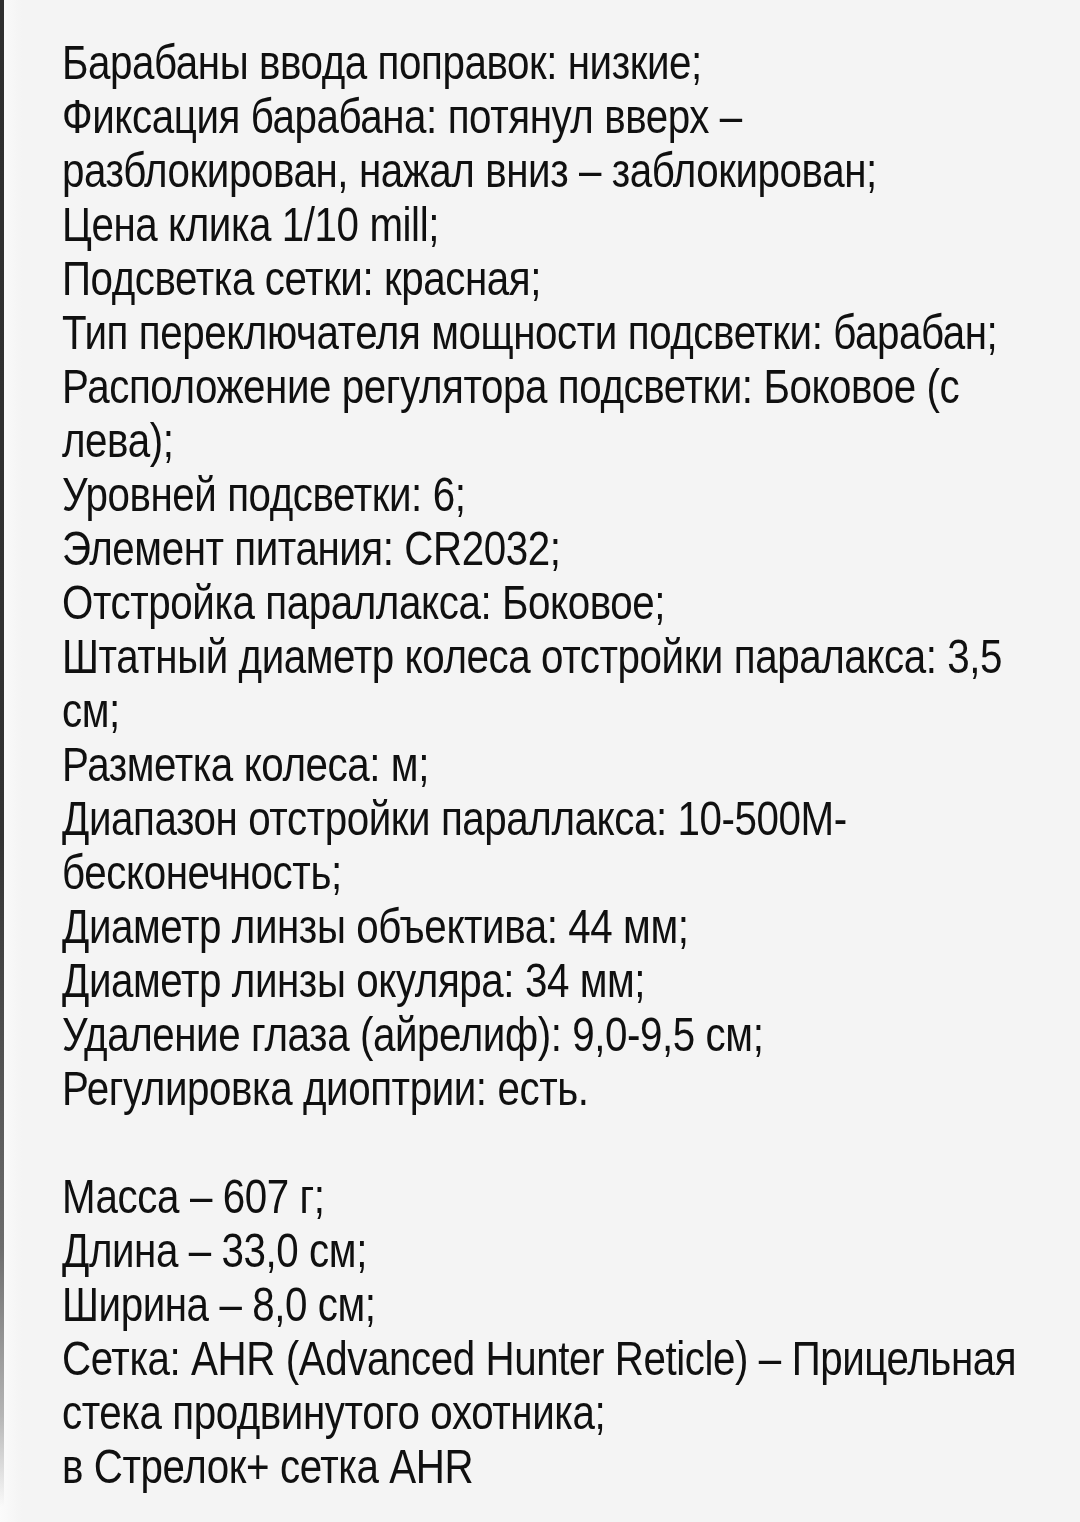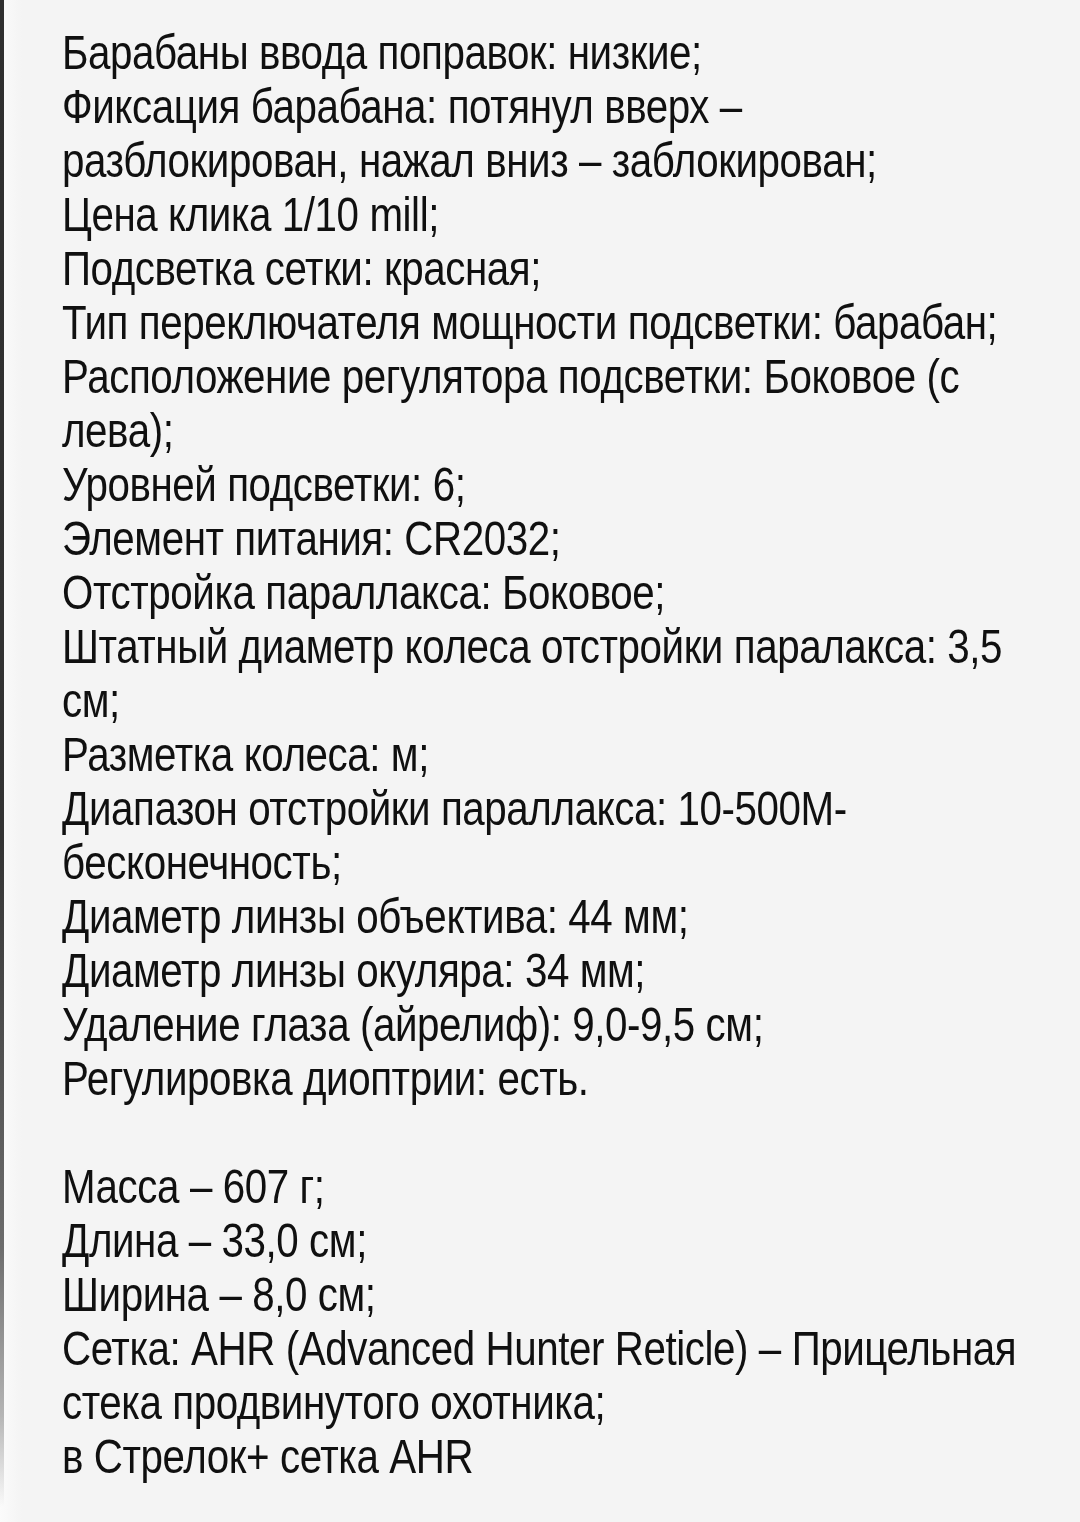--- a/index.html
+++ b/index.html
@@ -30,21 +30,21 @@
     background: linear-gradient(to bottom,
       #2f2f2f 0%,
       #333333 55%,
       #6d6d6d 82%,
       #b5b5b5 93%,
       rgba(244,244,244,0) 99%);
   }
   .specs {
     position: absolute;
     left: 62px;
-    top: 26px;
+    top: 36px;
     right: 0;
     color: #101010;
   }
   .line {
     font-size: 48px;
     line-height: 54px;
     min-height: 54px;
     font-weight: 400;
     white-space: nowrap;
     letter-spacing: -0.5px;

